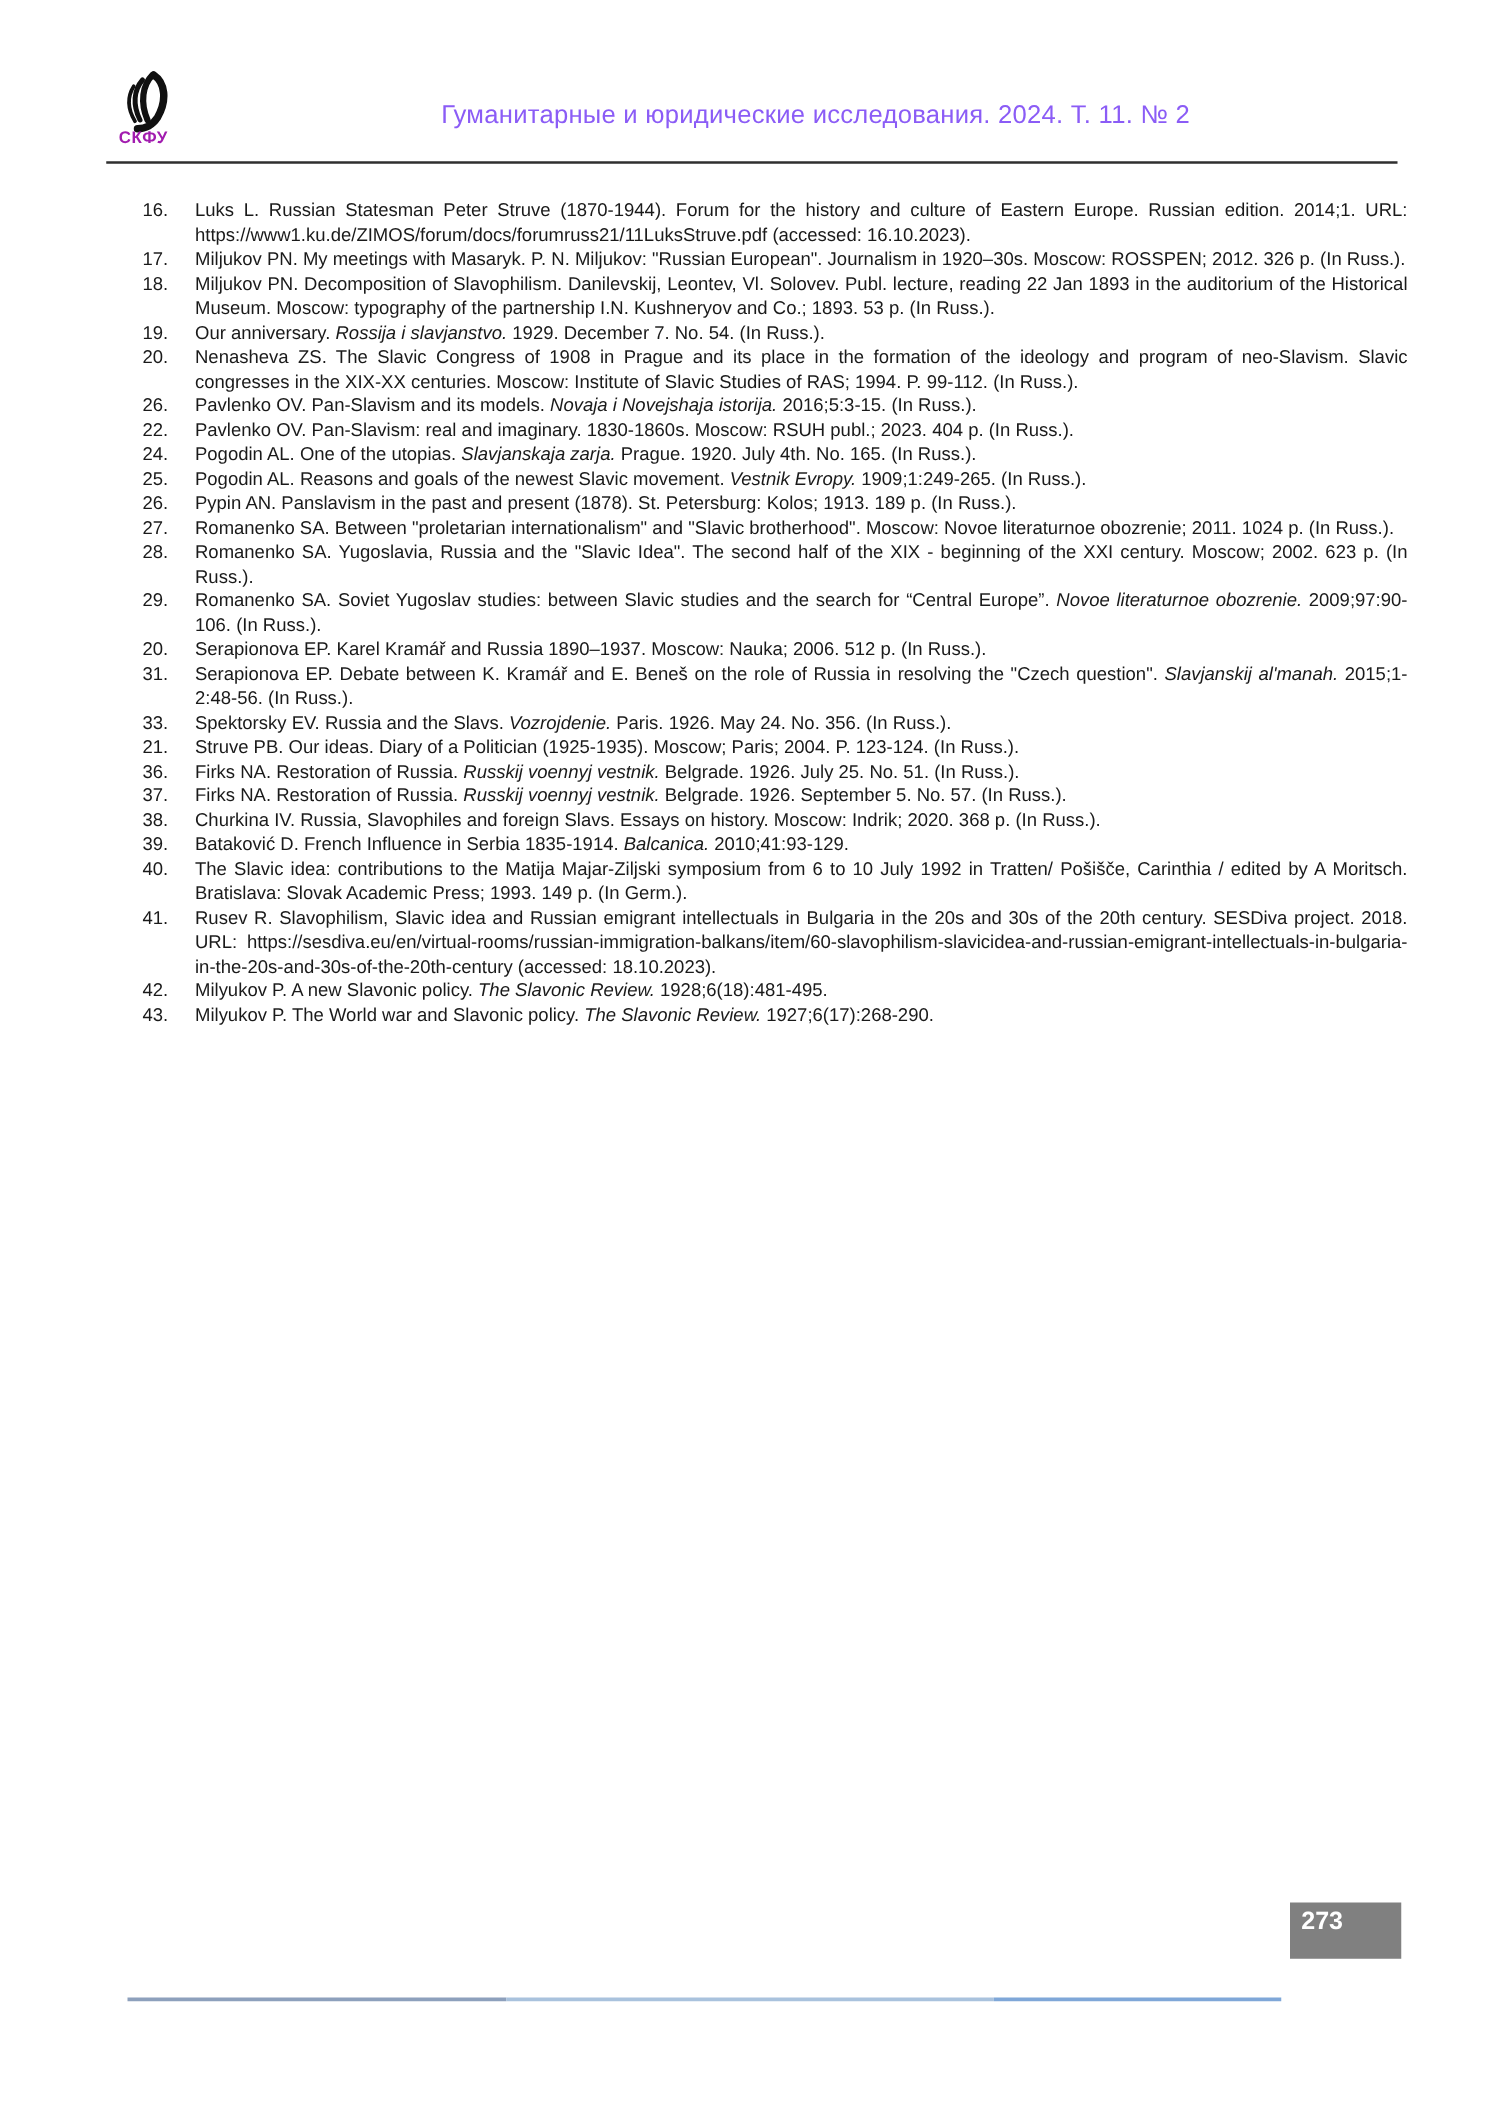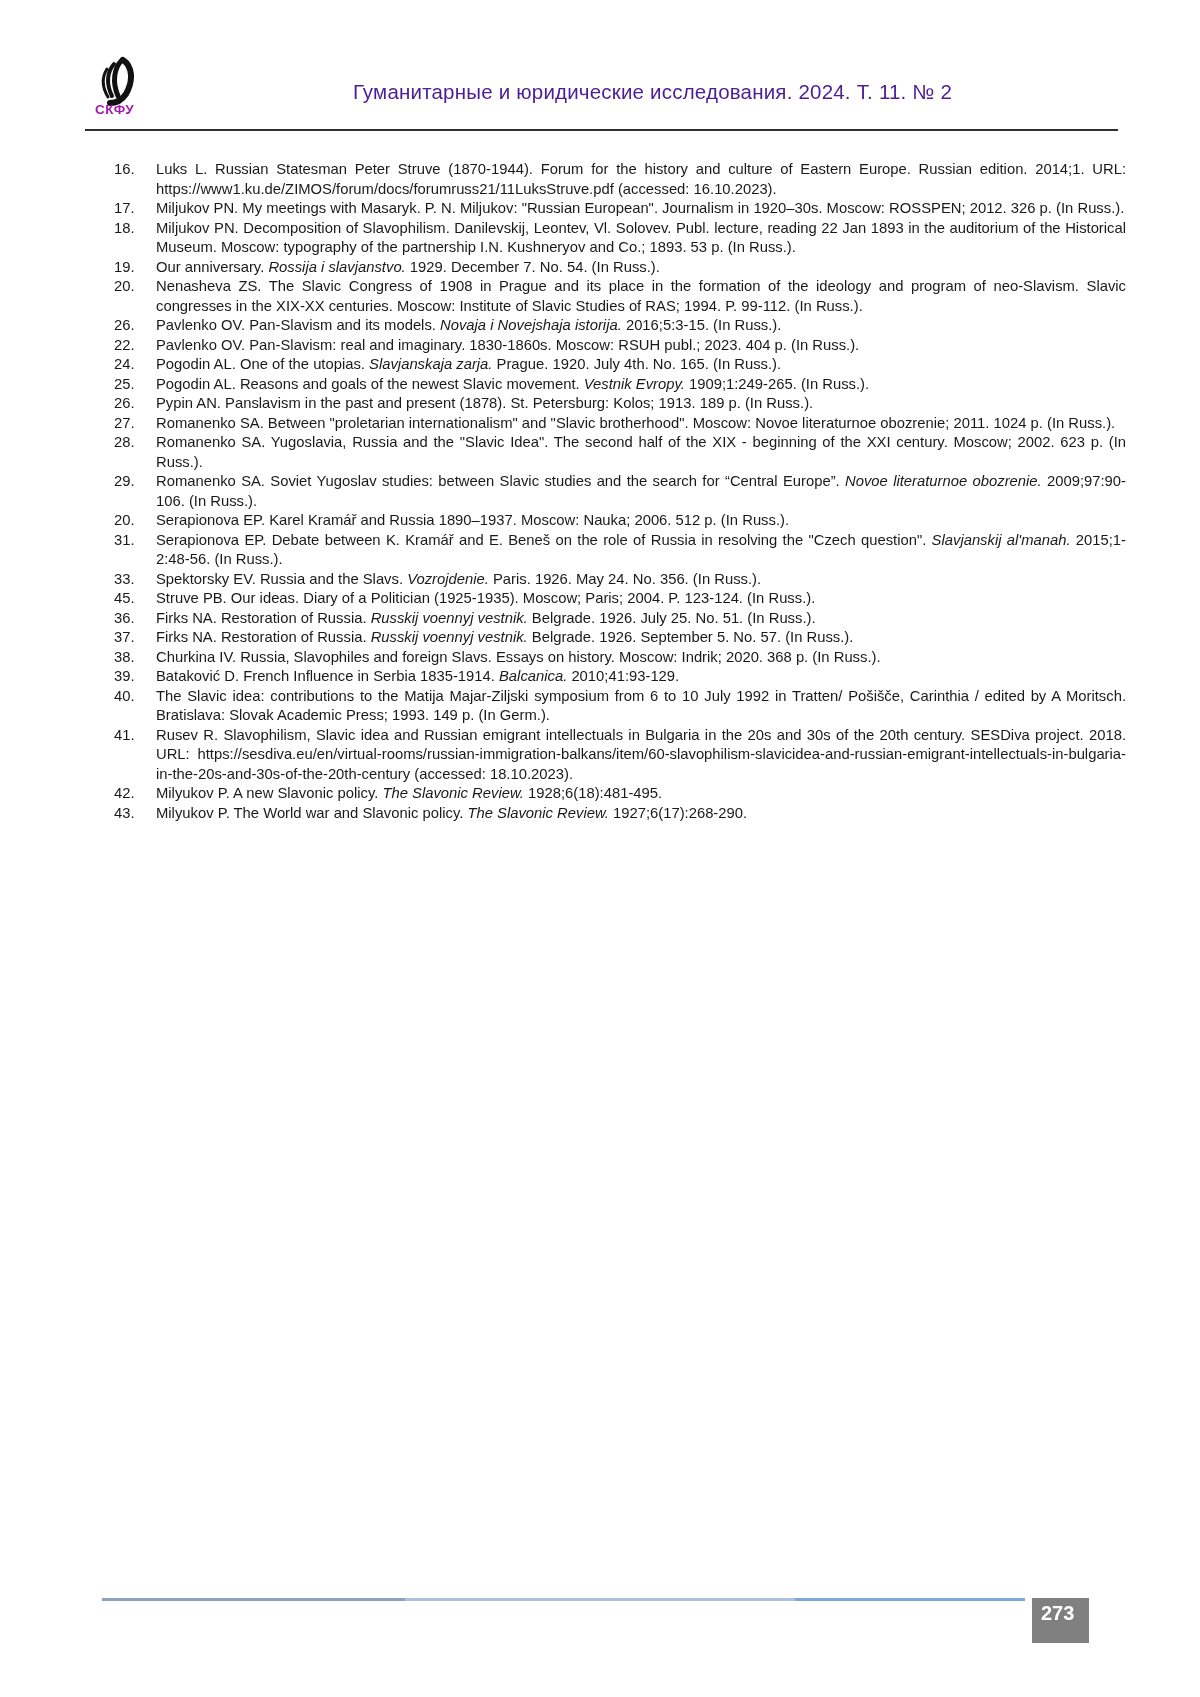--- a/index.html
+++ b/index.html
@@ -11,21 +11,21 @@
   }
   .page { position:relative; width:1200px; height:1697px; overflow:hidden; background:#fff; }
 
   
   .logo { position:absolute; left:95px; top:56px; width:70px; text-align:left; }
   .logo svg { display:block; margin-left:2px; }
   .logo-text { font-weight:bold; font-size:13.5px; letter-spacing:0.5px; color:#a21caf; margin-top:-6px; }
   .journal-title {
     position:absolute; top:80px; left:85px; width:1030px;
     box-sizing:border-box; padding-left:105px;
-    text-align:center; font-size:20.5px; color:#4c1d95; letter-spacing:0.2px;
+    text-align:center; font-size:20.5px; color:#8b5cf6; letter-spacing:0.2px;
     white-space:nowrap;
   }
   .header-rule { position:absolute; top:129px; left:85px; width:1033px; height:2px; background:#2f2f2f; }
 
   
   .refs {
     position:absolute; top:149px; left:103px; width:1012px;
     margin:11px; padding:0; list-style:none;
     font-size:14.8px; line-height:19.5px; color:#1a1a1a;
   }
@@ -33,21 +33,21 @@
   .ref-num { flex:0 0 42px; }
   .ref-text { flex:1; text-align:justify; overflow-wrap:anywhere; }
 
   
   .footer-line { position:absolute; top:1598px; left:102px; width:923px; height:3px; display:flex; }
   .footer-line .seg { height:100%; display:block; }
   .seg1 { width:303px; }
   .seg2 { width:390px; }
   .seg3 { width:230px; }
   .page-box {
-    position:absolute; left:1032px; top:1598px; width:57px; height:45px;
+    position:absolute; left:1032px; top:1522px; width:89px; height:45px;
     box-sizing:border-box; padding:4px 0 0 9px;
     color:#ffffff; font-weight:bold; font-size:20px;
   }
 </style>
 </head>
 <body>
 
 <div class="page">
 
   <div class="logo">
@@ -142,21 +142,21 @@
     <span class="ref-text">Serapionova EP. Debate between K. Kramář and E. Beneš on the role of Russia in resolving the "Czech question". <i>Slavjanskij al'manah.</i> 2015;1-2:48-56. (In Russ.).</span>
   </li>
 
 
   <li class="ref">
     <span class="ref-num">33.</span>
     <span class="ref-text">Spektorsky EV. Russia and the Slavs. <i>Vozrojdenie.</i> Paris. 1926. May 24. No. 356. (In Russ.).</span>
   </li>
 
   <li class="ref">
-    <span class="ref-num">45.</span>
+    <span class="ref-num">21.</span>
     <span class="ref-text">Struve PB. Our ideas. Diary of a Politician (1925-1935). Moscow; Paris; 2004. P. 123-124. (In Russ.).</span>
   </li>
 
 
   <li class="ref">
     <span class="ref-num">36.</span>
     <span class="ref-text">Firks NA. Restoration of Russia. <i>Russkij voennyj vestnik.</i> Belgrade. 1926. July 25. No. 51. (In Russ.).</span>
   </li>
 
   <li class="ref">

